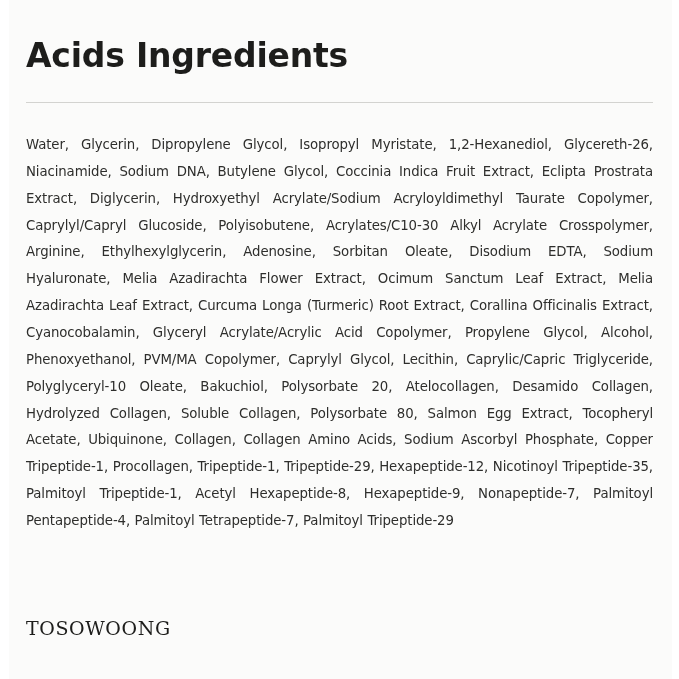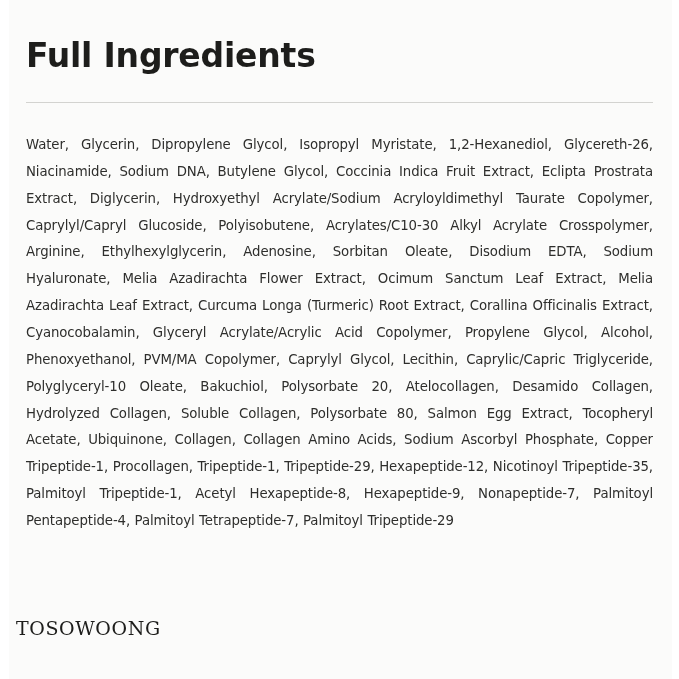--- a/index.html
+++ b/index.html
@@ -64,35 +64,35 @@
     line-height: 2.02;
     color: #2e2e2c;
     text-align: justify;
     text-justify: inter-character;
     letter-spacing: -0.1px;
     word-spacing: 0.4px;
     hyphens: none;
   }
   .brand {
     position: absolute;
-    left: 16px;
+    left: 26px;
     top: 617px;
     font-family: "DejaVu Serif", serif;
     font-size: 19px;
     letter-spacing: 0.6px;
     color: #1d1d1b;
   }
 </style>
 </head>
 <body>
 
 <div class="page">
   <div class="edge-left"></div>
   <div class="edge-right"></div>
 
   <div class="content">
-    <h1 class="title">Full Ingredients</h1>
+    <h1 class="title">Acids Ingredients</h1>
     <div class="rule"></div>
     <div class="ingredients">Water, Glycerin, Dipropylene Glycol, Isopropyl Myristate, 1,2-Hexanediol, Glycereth-26, Niacinamide, Sodium DNA, Butylene Glycol, Coccinia Indica Fruit Extract, Eclipta Prostrata Extract, Diglycerin, Hydroxyethyl Acrylate/Sodium Acryloyldimethyl Taurate Copolymer, Caprylyl/Capryl Glucoside, Polyisobutene, Acrylates/C10-30 Alkyl Acrylate Crosspolymer, Arginine, Ethylhexylglycerin, Adenosine, Sorbitan Oleate, Disodium EDTA, Sodium Hyaluronate, Melia Azadirachta Flower Extract, Ocimum Sanctum Leaf Extract, Melia Azadirachta Leaf Extract, Curcuma Longa (Turmeric) Root Extract, Corallina Officinalis Extract, Cyanocobalamin, Glyceryl Acrylate/Acrylic Acid Copolymer, Propylene Glycol, Alcohol, Phenoxyethanol, PVM/MA Copolymer, Caprylyl Glycol, Lecithin, Caprylic/Capric Triglyceride, Polyglyceryl-10 Oleate, Bakuchiol, Polysorbate 20, Atelocollagen, Desamido Collagen, Hydrolyzed Collagen, Soluble Collagen, Polysorbate 80, Salmon Egg Extract, Tocopheryl Acetate, Ubiquinone, Collagen, Collagen Amino Acids, Sodium Ascorbyl Phosphate, Copper Tripeptide-1, Procollagen, Tripeptide-1, Tripeptide-29, Hexapeptide-12, Nicotinoyl Tripeptide-35, Palmitoyl Tripeptide-1, Acetyl Hexapeptide-8, Hexapeptide-9, Nonapeptide-7, Palmitoyl Pentapeptide-4, Palmitoyl Tetrapeptide-7, Palmitoyl Tripeptide-29</div>
   </div>
 
   <div class="brand">TOSOWOONG</div>
 </div>
 
 </body></html>

